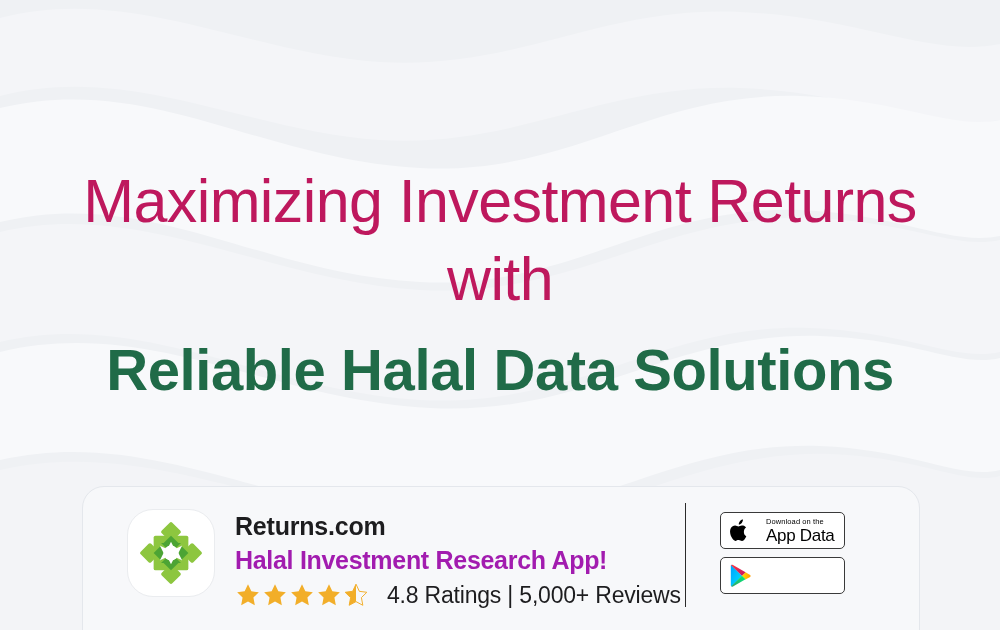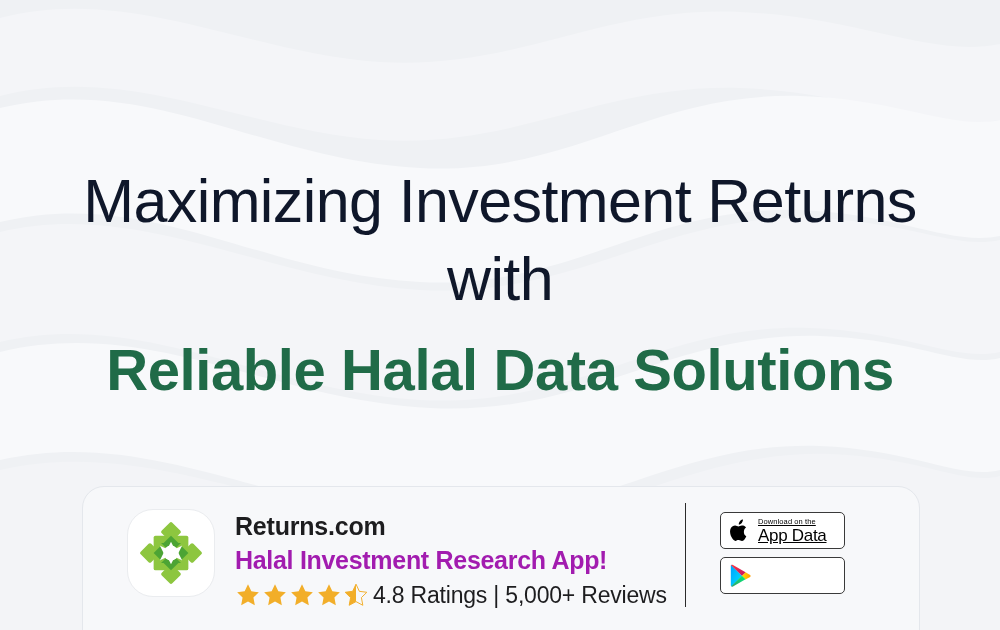--- a/index.html
+++ b/index.html
@@ -22,21 +22,21 @@
   .hero{
     position:absolute;
     left:0; right:0; top:162px;
     text-align:center;
     z-index:2;
   }
   .hero-line1{
     font-size:61px;
     line-height:78px;
     font-weight:400;
-    color:#0f172a;
+    color:#be185d;
     letter-spacing:-0.6px;
     white-space:pre-line;
   }
   .hero-line2{
     margin-top:16px;
     font-size:58px;
     line-height:72px;
     font-weight:700;
     color:#206B48;
     letter-spacing:-0.4px;
@@ -83,21 +83,21 @@
     line-height:34px;
     font-weight:700;
     color:#a21caf;
     letter-spacing:-0.3px;
   }
 
   .rating-row{
     display:flex;
     align-items:center;
     margin-top:3px;
-    gap:4px;
+    gap:18px;
   }
   .stars{ display:flex; gap:1px; line-height:0; }
   .rating-text{
     font-size:23px;
     line-height:30px;
     color:#1D1D1F;
     font-weight:400;
     letter-spacing:-0.2px;
   }
 
@@ -116,23 +116,22 @@
     gap:8px;
   }
   .badge{
     width:125px; height:37px;
     border:1px solid #3A3A3A;
     border-radius:5px;
     background:#FFFFFF;
     display:flex;
     align-items:center;
     padding:0 9px;
-    gap:8px;
+    gap:16px;
     cursor:pointer;
-    text-decoration:underline;
   }
   .badge-icon{ line-height:0; flex:none; }
   .badge-labels{ display:flex; flex-direction:column; justify-content:center; }
   .badge-small{
     font-size:7.5px;
     line-height:9px;
     color:#000;
     letter-spacing:0.1px;
     font-weight:400;
   }

